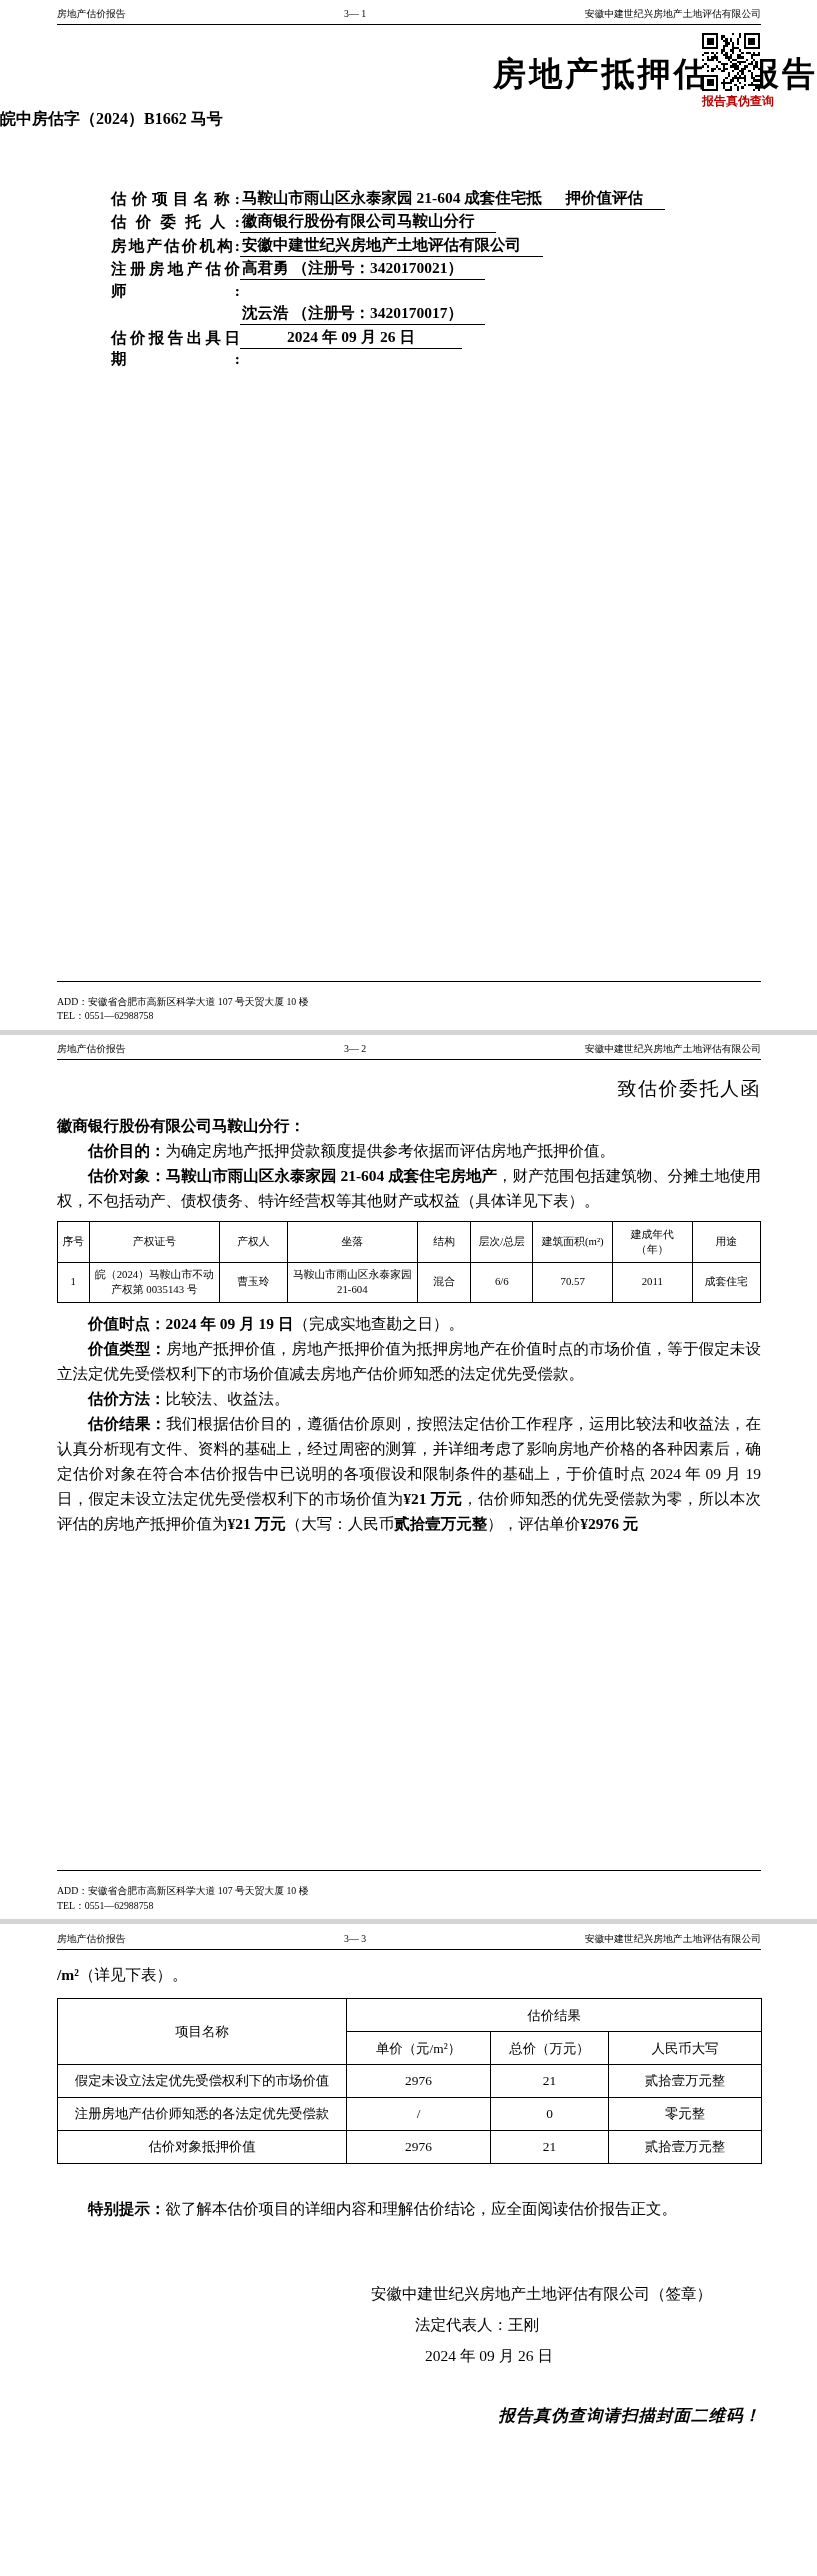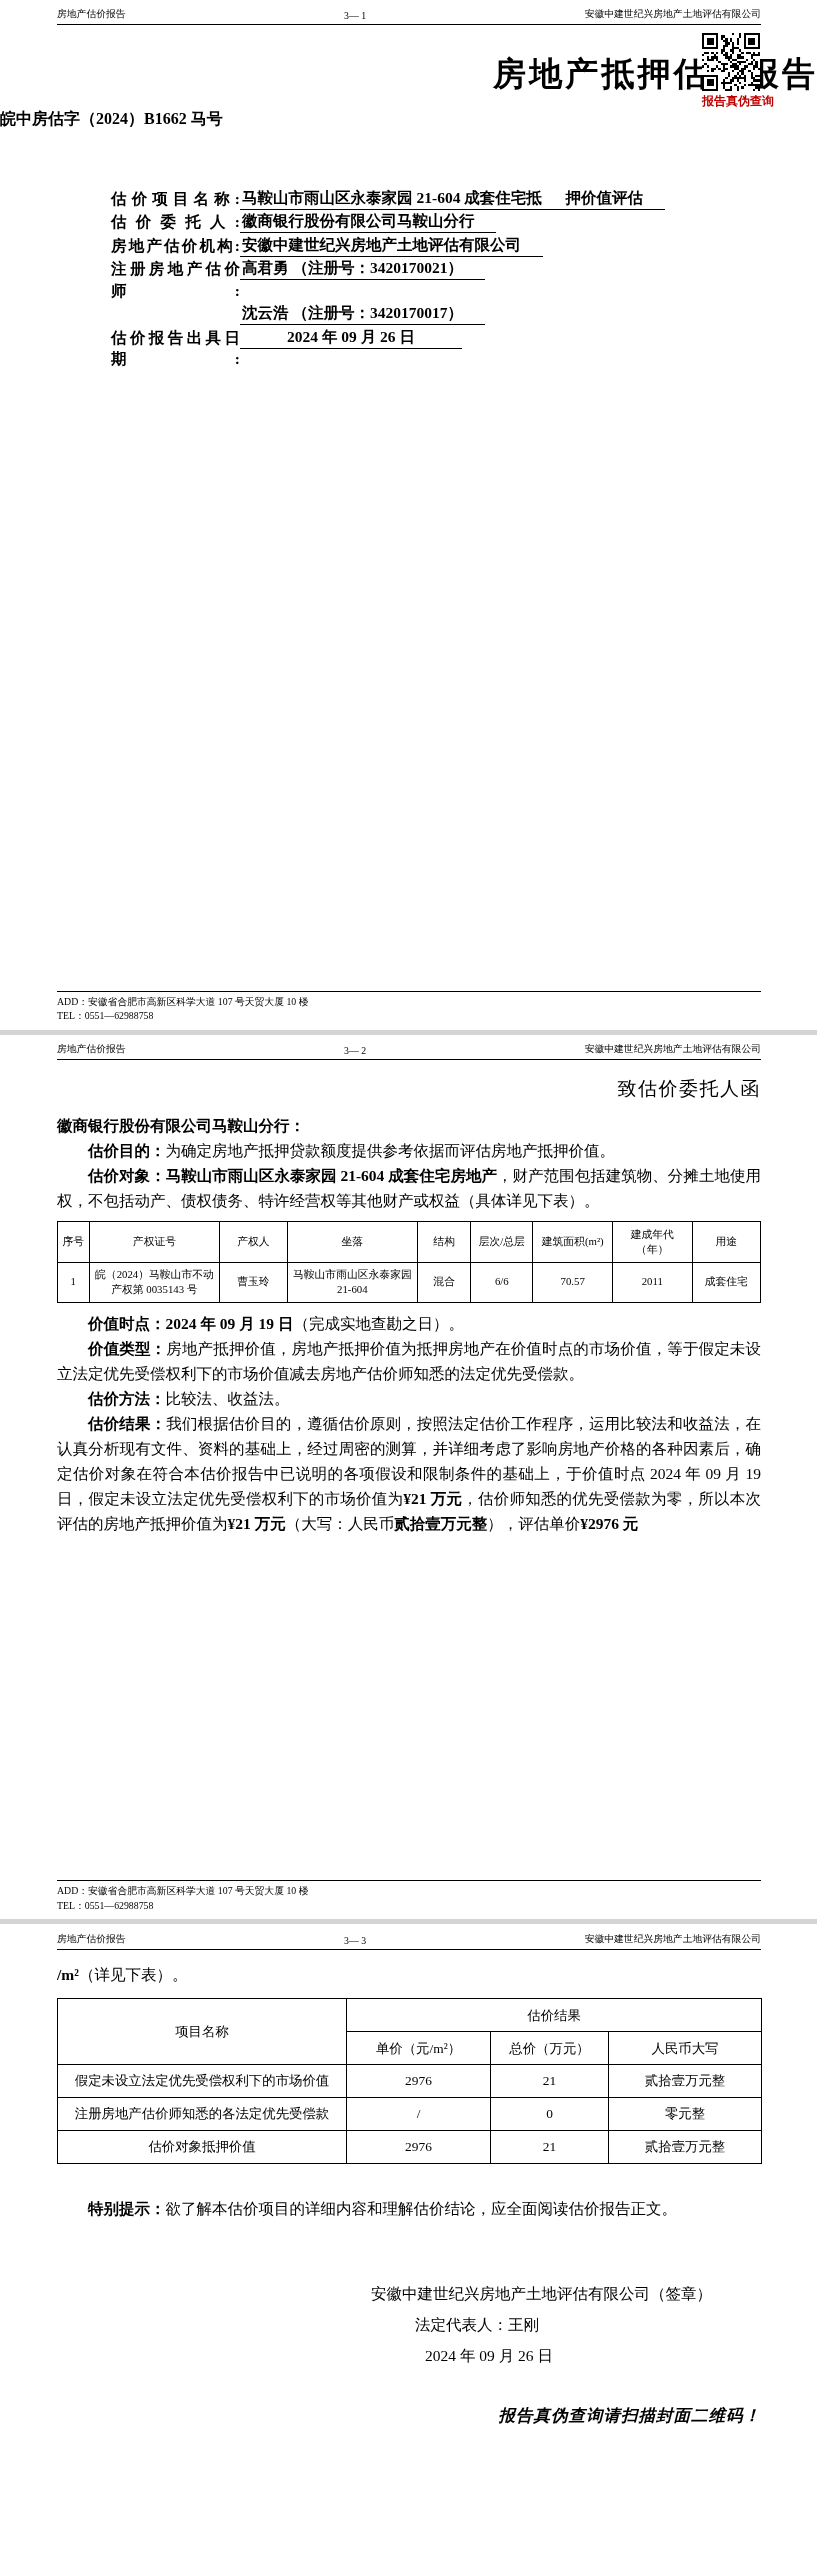--- a/index.html
+++ b/index.html
@@ -5,24 +5,24 @@
   * { margin:0; padding:0; box-sizing:border-box; }
   html, body { background:#ffffff; }
   body { width:818px; font-family:"Liberation Serif","DejaVu Serif",serif; color:#000; }
 
   .page { position:relative; width:818px; background:#fff; overflow:hidden; }
   .page-1 { height:1030px; }
   .page-2 { height:884px; }
   .page-3 { height:1375px; }
   .page-gap { height:5.2px; background:#d4d4d4; }
 
-  .hd { display:flex; justify-content:space-between; align-items:flex-end;
+  .hd { display:flex; justify-content:space-between; align-items:flex-start;
         margin:0 57px; padding:8.2px 0 3.1px; border-bottom:0.5px solid #000; font-size:9.8px; }
   .ft { position:absolute; left:57px; right:57px; bottom:6.2px;
-        border-top:0.5px solid #000; padding-top:3px; font-size:9.8px; line-height:14.4px; }
+        border-top:0.5px solid #000; padding-top:13px; font-size:9.8px; line-height:14.4px; }
 
   .content { padding:0 57px; }
 
   
   .qr-box { position:absolute; top:33px; right:58px; width:58px; text-align:center; }
   .qr-svg { width:58px; height:58px; display:block; background:#fff; }
   .qr-cap { font-size:12px; color:#c00000; font-weight:bold; margin-top:1.5px; white-space:nowrap; }
   .title  { text-align:right; font-weight:bold; font-size:33px; letter-spacing:3.1px; margin-top:27px; }
   .doc-no { font-weight:bold; font-size:16px; margin-top:11.3px; }
   .fields { margin:58px 0 0 54px; font-size:15.5px; font-weight:bold; }

